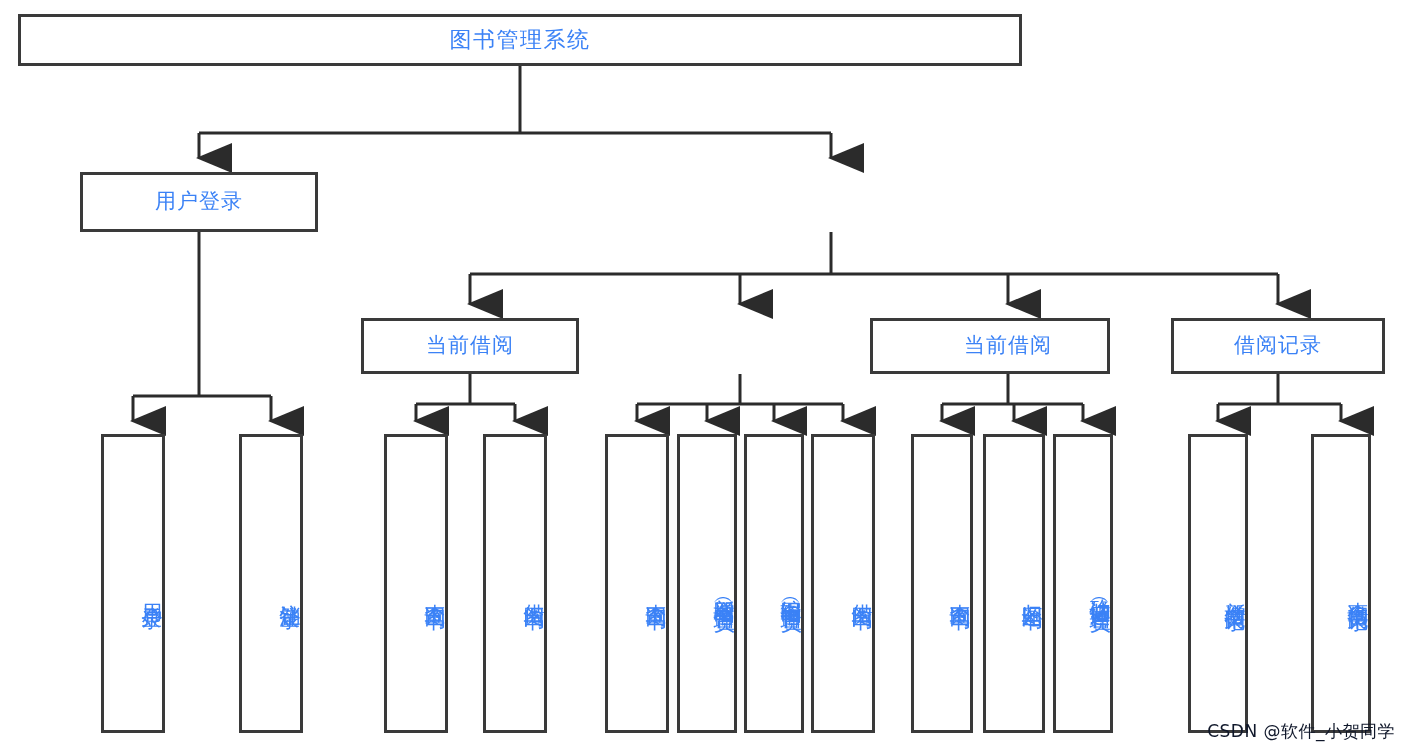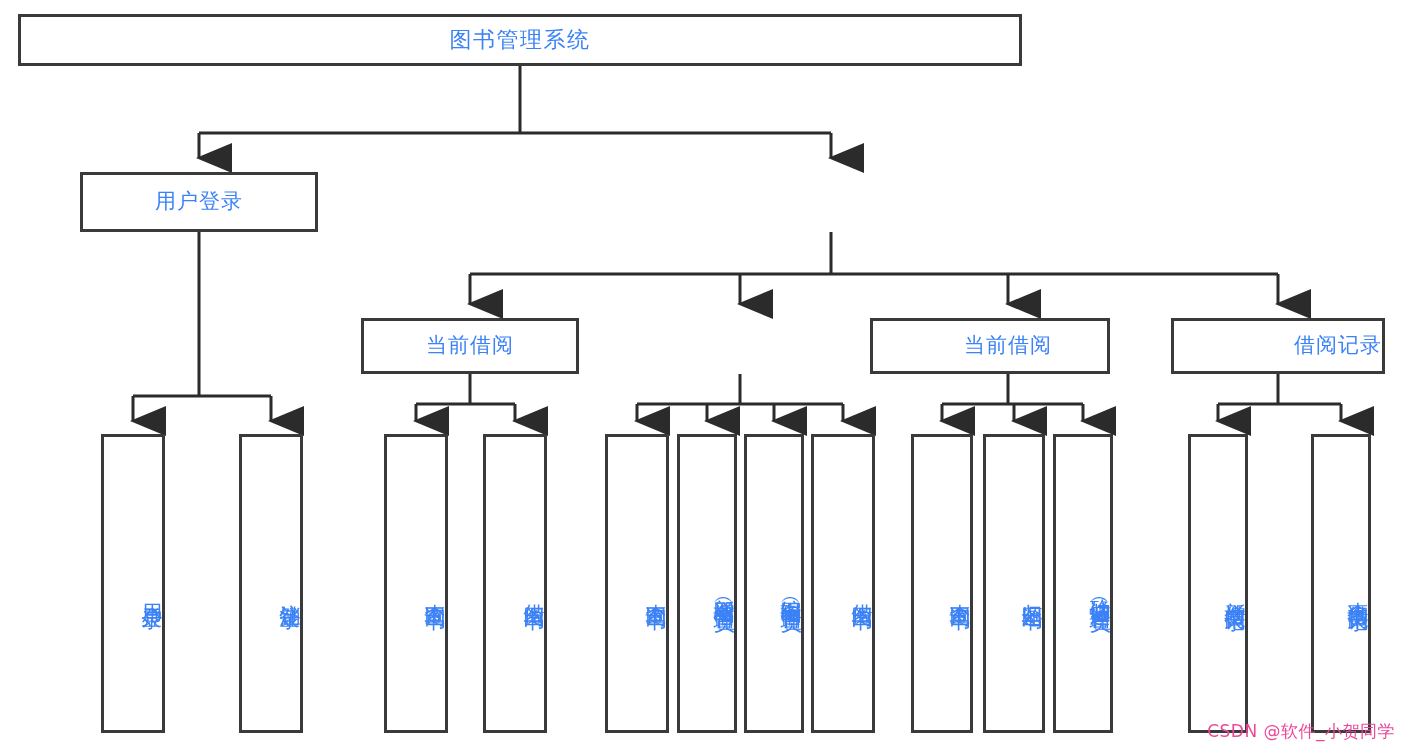--- a/index.html
+++ b/index.html
@@ -53,21 +53,21 @@
   .node.v > span{
     writing-mode:vertical-rl;
     text-orientation:upright;
     display:block;
   }
   .watermark{
     position:absolute;
     right:10px;
     bottom:4px;
     font-size:17px;
-    color:#ec4899;
+    color:#0f172a;
     letter-spacing:0.5px;
     z-index:5;
     white-space:nowrap;
   }
 </style>
 </head>
 <body>
 
 <div id="stage">
 
@@ -128,21 +128,21 @@
   <div class="node h" style="left:80px;top:172px;width:238px;height:60px;">
     <span>用户登录</span>
   </div>
 
   <div class="node h" style="left:361px;top:318px;width:218px;height:56px;">
     <span>当前借阅</span>
   </div>
   <div class="node h" style="left:870px;top:318px;width:240px;height:56px;padding-left:36px;">
     <span>当前借阅</span>
   </div>
-  <div class="node h" style="left:1171px;top:318px;width:214px;height:56px;justify-content:flex-end;">
+  <div class="node h" style="left:1171px;top:318px;width:214px;height:56px;">
     <span>借阅记录</span>
   </div>
 
   <div class="node v" style="left:101px;top:434px;width:64px;height:299px;">
     <span>用户登录</span>
   </div>
   <div class="node v" style="left:239px;top:434px;width:64px;height:299px;">
     <span>注销登录</span>
   </div>
 

